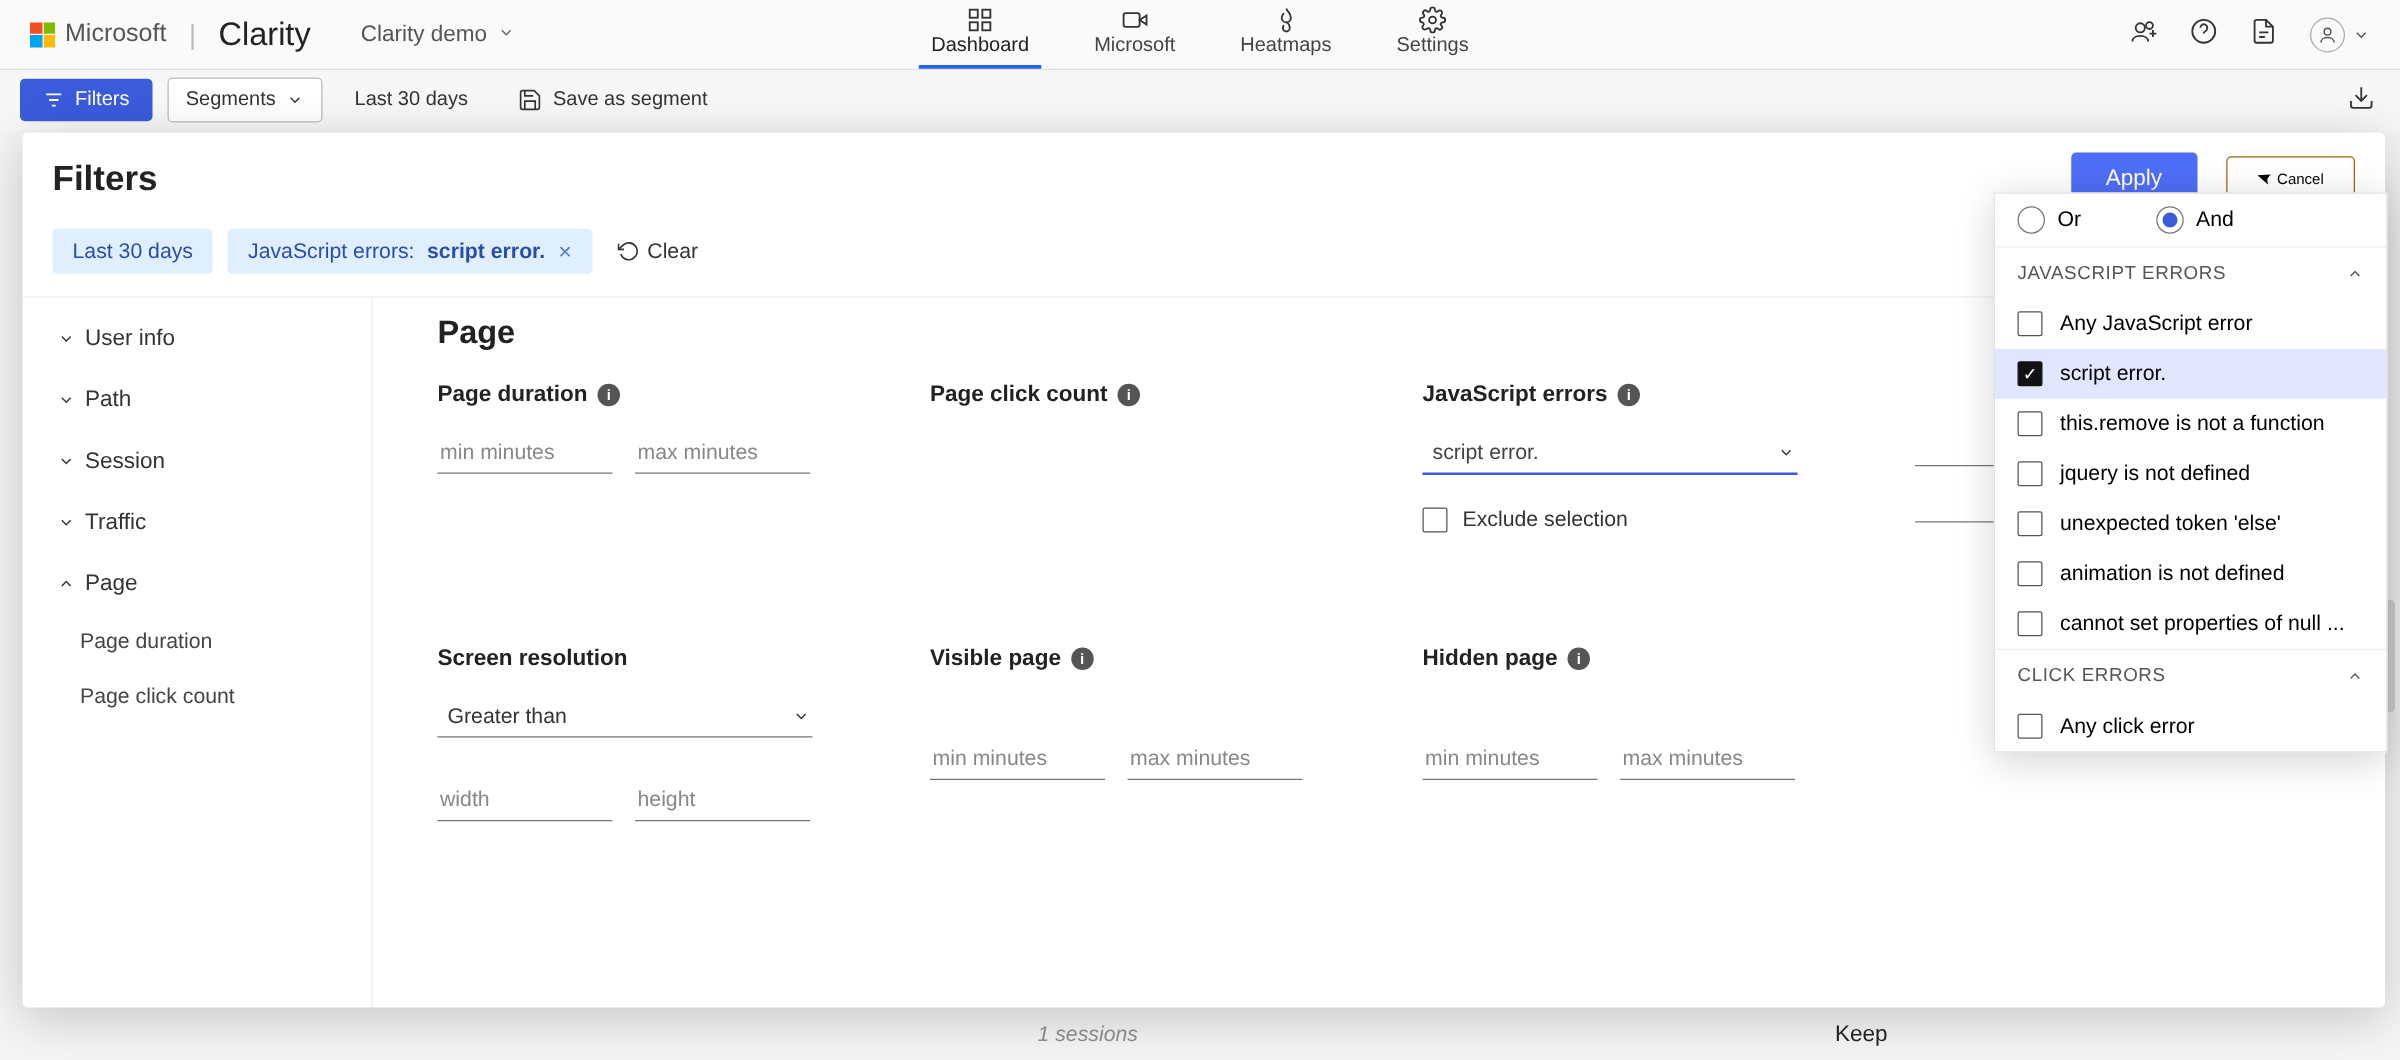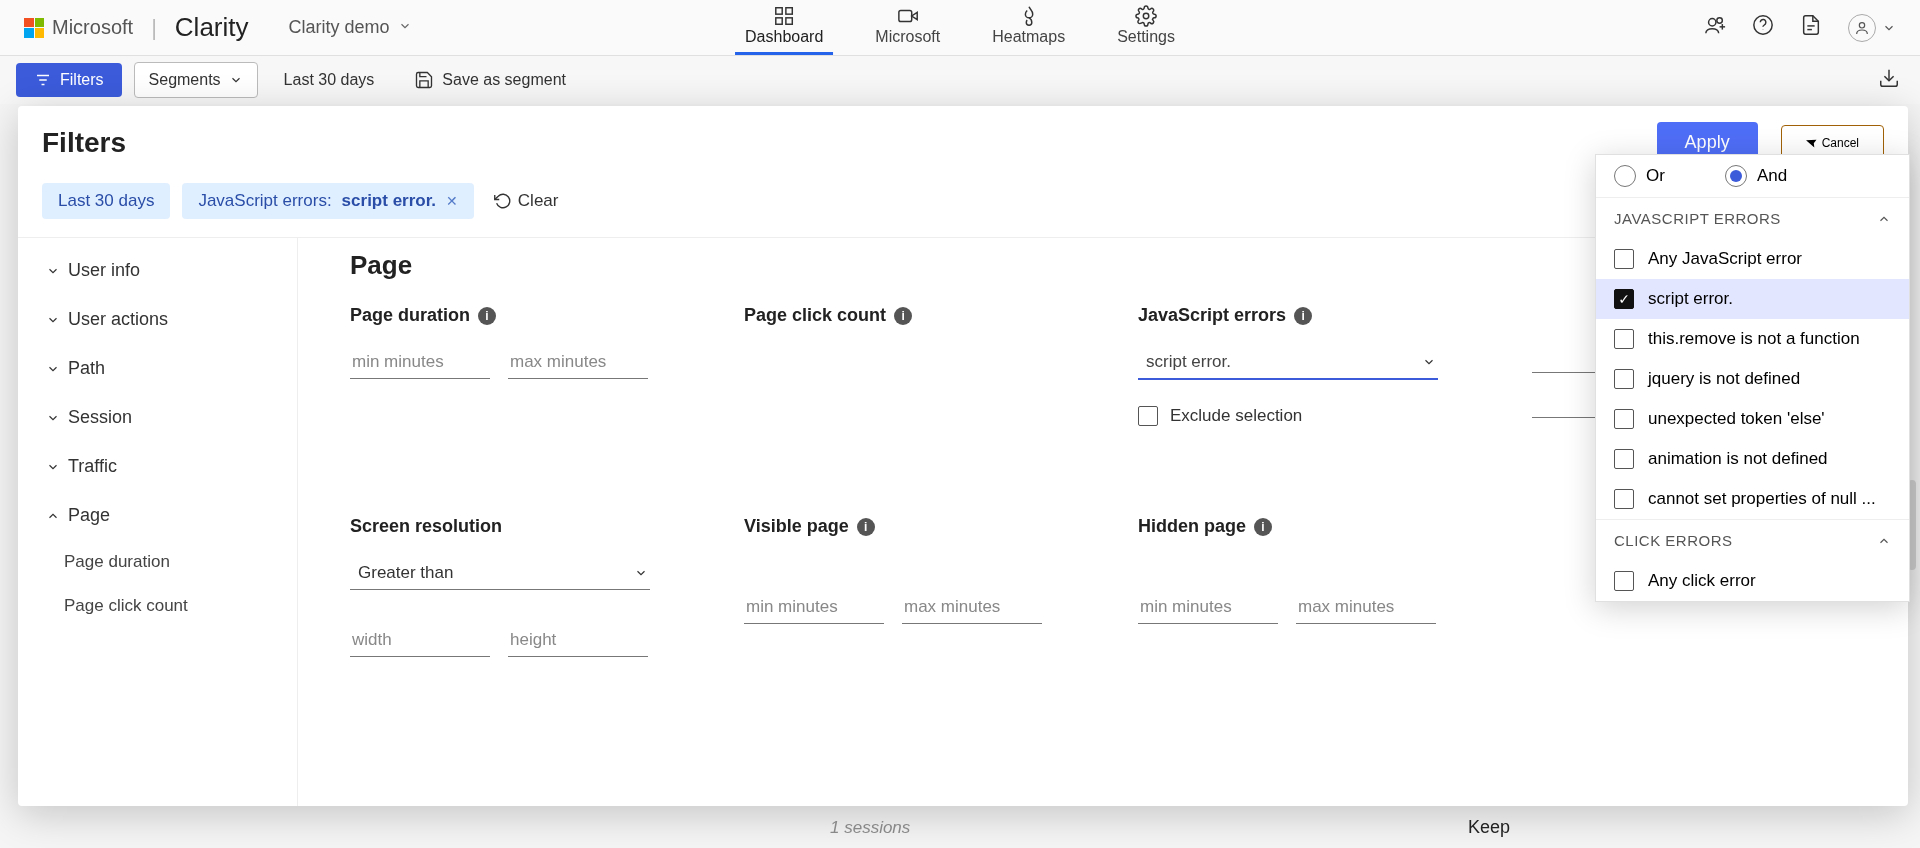--- a/index.html
+++ b/index.html
@@ -567,26 +567,20 @@
       <div class="sb-item">
         <svg width="14" height="14" viewBox="0 0 24 24" fill="none" stroke="#333" stroke-width="2">
             <polyline points="6 9 12 15 18 9"></polyline>
           </svg>
         <span>User info</span>
       </div>
       <div class="sb-item">
         <svg width="14" height="14" viewBox="0 0 24 24" fill="none" stroke="#333" stroke-width="2">
             <polyline points="6 9 12 15 18 9"></polyline>
           </svg>
-        <span>User actions</span>
-      </div>
-      <div class="sb-item">
-        <svg width="14" height="14" viewBox="0 0 24 24" fill="none" stroke="#333" stroke-width="2">
-            <polyline points="6 9 12 15 18 9"></polyline>
-          </svg>
         <span>Path</span>
       </div>
       <div class="sb-item">
         <svg width="14" height="14" viewBox="0 0 24 24" fill="none" stroke="#333" stroke-width="2">
             <polyline points="6 9 12 15 18 9"></polyline>
           </svg>
         <span>Session</span>
       </div>
       <div class="sb-item">
         <svg width="14" height="14" viewBox="0 0 24 24" fill="none" stroke="#333" stroke-width="2">

